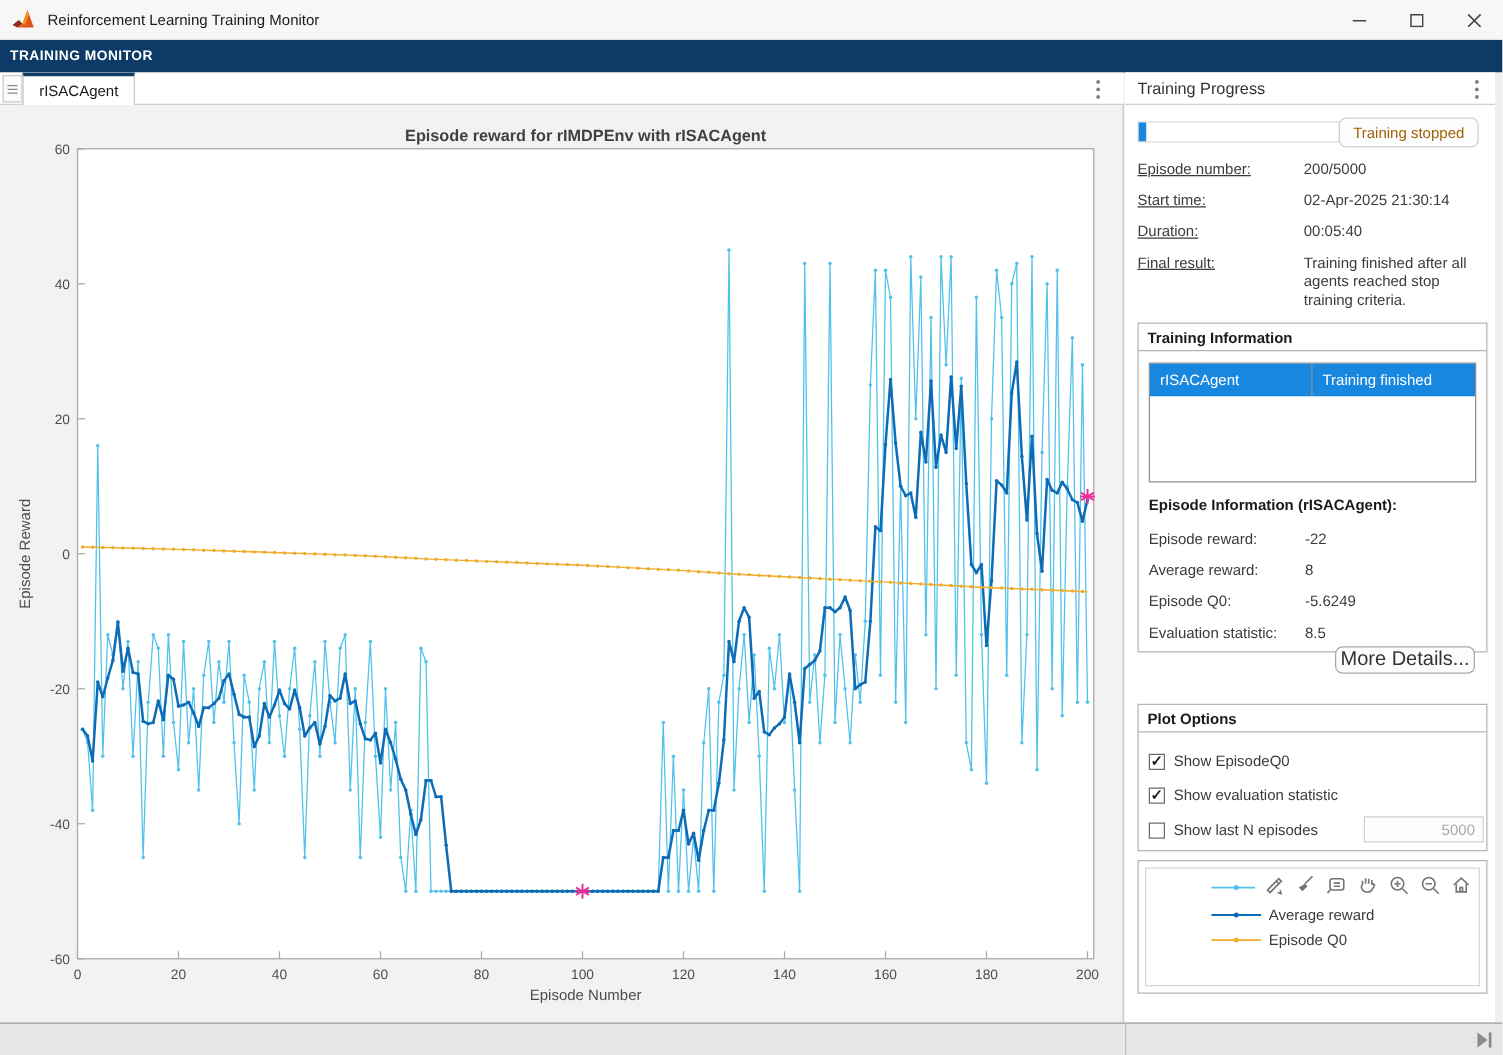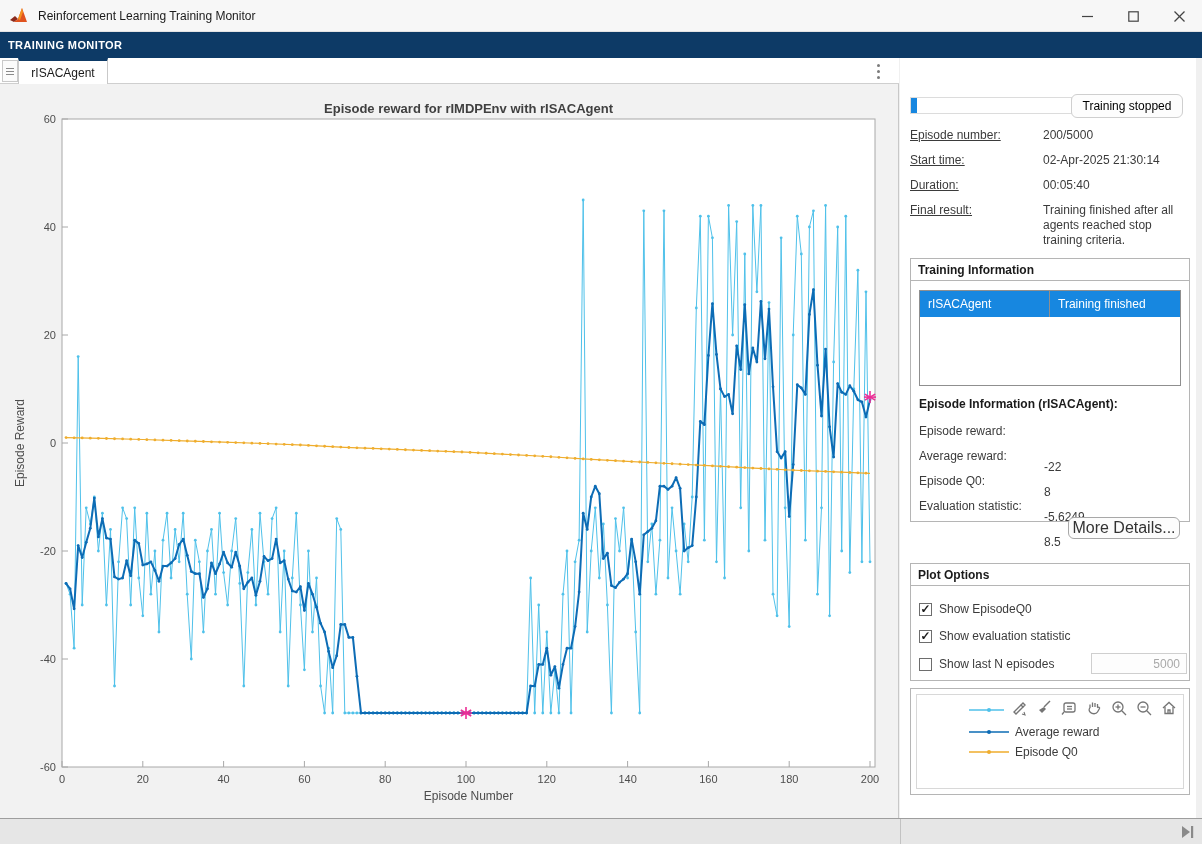--- a/index.html
+++ b/index.html
@@ -34,41 +34,41 @@
   
   .right-panel { position:absolute; left:900px; top:58px; width:296px; height:760px; background:#ffffff; }
   .panel-header { position:absolute; left:0; top:0; width:296px; height:26px; background:#ffffff; border-bottom:1px solid #cfcfcf; display:flex; align-items:center; }
   .panel-header .ph-title { font-size:13px; color:#333; margin-left:10px; }
   .panel-kebab { position:absolute; right:8px; top:3px; }
   .right-strip { position:absolute; left:1196px; top:58px; width:6px; height:786px; background:#f0f0f0; }
 
   .progress-row { position:absolute; left:10px; top:36px; width:276px; height:26px; }
   .progress-bar { position:absolute; left:0; top:3px; width:162px; height:17px; background:#ffffff; border:1px solid #dcdcdc; }
   .progress-fill { height:100%; background:#1787e0; }
-  .stopped-btn { position:absolute; right:3px; top:0; width:112px; height:24px; border:1px solid #cfcfcf; border-radius:6px; background:#fdfdfd; color:#000000; font-size:12px; display:flex; align-items:center; justify-content:center; }
+  .stopped-btn { position:absolute; right:3px; top:0; width:112px; height:24px; border:1px solid #cfcfcf; border-radius:6px; background:#fdfdfd; color:#a16207; font-size:12px; display:flex; align-items:center; justify-content:center; }
 
   .field-row { position:absolute; left:10px; width:276px; font-size:12px; color:#3b3b3b; line-height:15px; }
   .field-row .f-label { position:absolute; left:0; top:0;text-decoration:underline; }
   .field-row .f-value { position:absolute; left:133px; top:0; width:143px; }
 
   .section-box { position:absolute; left:10px; width:280px; background:#ffffff; border:1px solid #b5b5b5; }
   .section-title { height:22px; border-bottom:1px solid #b5b5b5; display:flex; align-items:center; font-size:12px; font-weight:bold; color:#1a1a1a; padding-left:7px; }
 
   
   .ti-table { position:absolute; left:8px; top:31px; width:262px; height:96px; border:1px solid #8f8f8f; font-size:12px; background:#fff; }
   .ti-row { display:flex; height:26px; line-height:26px; }
   .ti-row.header { font-weight:bold; border-bottom:1px solid #8f8f8f; color:#1a1a1a; }
   .ti-cell { padding-left:8px; width:130px; overflow:hidden; white-space:nowrap; }
   .ti-cell + .ti-cell { border-left:1px solid #8f8f8f; width:132px; }
   .ti-row.selected { background:#1787e0; color:#ffffff; }
 
   .epinfo-title { position:absolute; left:8px; top:138px; font-size:12px; font-weight:bold; color:#1a1a1a; }
   .ti-field { position:absolute; left:8px; width:264px; font-size:12px; color:#3b3b3b; }
   .ti-field .f-label { position:absolute; left:0; top:0; }
-  .ti-field .f-value { position:absolute; left:125px; top:0;margin-top:36px; }
+  .ti-field .f-value { position:absolute; left:125px; top:0; }
   .more-details-btn { position:absolute; right:9px; top:258px; width:112px; height:22px; border:1px solid #a8a8a8; border-radius:6px; background:#fcfcfc; font-size:16px; color:#333; display:flex; align-items:center; justify-content:center; cursor:default; }
 
   
   .po-row { position:absolute; left:8px; height:16px; display:flex; align-items:center; font-size:12px; color:#3b3b3b; }
   .po-check { width:13px; height:13px; border:1px solid #6d6d6d; background:#fff; margin-right:7px; position:relative; font-size:12px; line-height:11px; text-align:center; color:#1a1a1a; font-weight:bold; }
   .po-input { position:absolute; left:172px; top:-3px; width:96px; height:21px; border:1px solid #cfcfcf; background:#fdfdfd; color:#a9a9a9; font-size:12px; text-align:right; padding-right:6px; font-family:"Liberation Sans", sans-serif; }
 
   
   .legend-box { position:absolute; left:10px; top:630px; width:280px; height:107px; border:1px solid #b5b5b5; background:#ffffff; padding:5px; }
   .legend-inner { width:100%; height:100%; border:1px solid #d8d8d8; position:relative; background:#fff; }
@@ -690,20 +690,28 @@
     </g>
     <g stroke="#EC2D96" stroke-width="1.6">
       <line x1="870" y1="391.1" x2="870" y2="403.1"></line>
       <line x1="864.8038475772934" y1="394.1" x2="875.1961524227066" y2="400.1"></line>
       <line x1="875.1961524227066" y1="394.1" x2="864.8038475772934" y2="400.1"></line>
       <line x1="864" y1="397.1" x2="876" y2="397.1"></line>
     </g>
   </svg>
 
 <div class="right-panel">
+  <div class="panel-header">
+    <span class="ph-title">Training Progress</span>
+    <div class="kebab panel-kebab">
+        <i></i>
+        <i></i>
+        <i></i>
+      </div>
+  </div>
 
   <div class="progress-row">
     <div class="progress-bar">
       <div class="progress-fill" id="progress-fill" style="width: 4%;"></div>
     </div>
     <div class="stopped-btn">Training stopped</div>
   </div>
 
   <div class="field-row" style="top:70px;">
     <span class="f-label">Episode number:</span>

